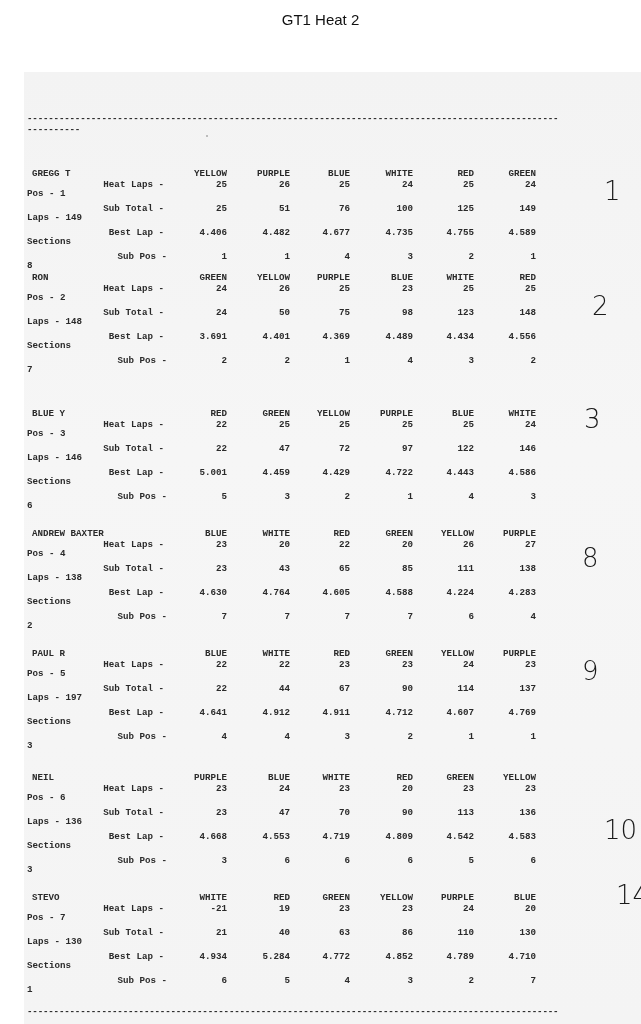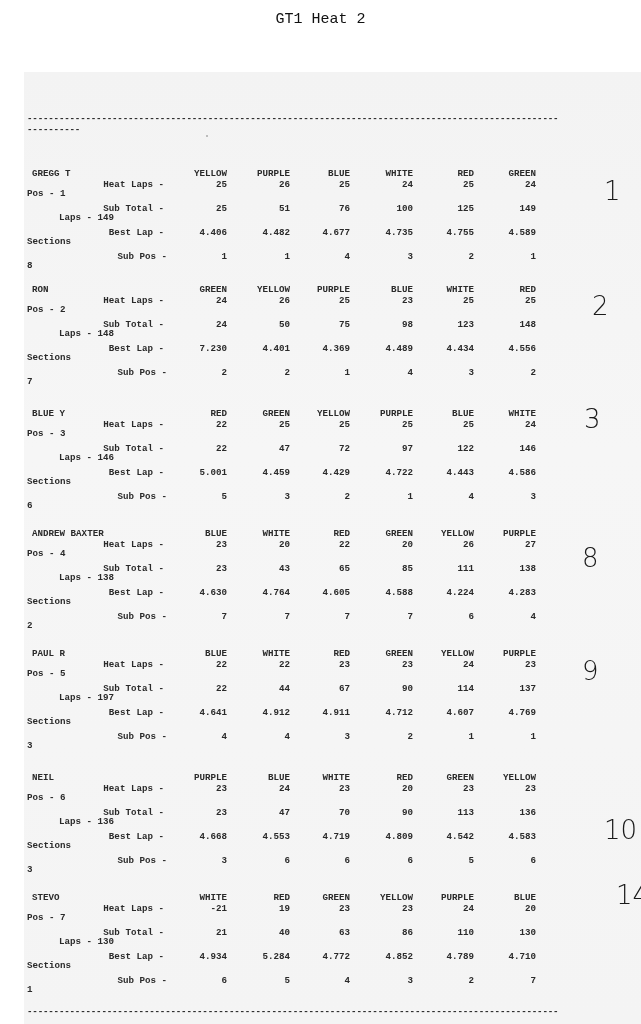--- a/index.html
+++ b/index.html
@@ -1,19 +1,19 @@
 <!DOCTYPE html>
 <html><head>
   <meta charset="utf-8">
   <style>
     html, body { margin: 0; padding: 0; background: #ffffff; }
     body { width: 641px; height: 1024px; position: relative; overflow: hidden; }
     .doc-title {
       position: absolute; left: 0; top: 11px; width: 641px; text-align: center;
-      font-family: Liberation Mono, monospace; font-size: 15px; color: #111;
+      font-family: Liberation Sans, sans-serif; font-size: 15px; color: #111;
     }
     .scan {
       position: absolute; left: 24px; top: 72px; width: 617px; height: 952px;
       background: linear-gradient(180deg, #f3f3f3 0%, #f6f6f6 40%, #f4f4f4 100%);
     }
     .mono {
       font-family: "Liberation Mono", "DejaVu Sans Mono", monospace;
       font-size: 9.2px; font-weight: bold; color: #2a2a2a; line-height: 11px;
       position: absolute; white-space: pre;
     }
@@ -26,21 +26,21 @@
     .speck { position: absolute; left: 182px; top: 63px; width: 2px; height: 2px; background: #aaa; border-radius: 50%; }
 
     .driver { position: absolute; left: 0; width: 617px; height: 110px; }
     .name { left: 8px; top: 0; }
     .lbl { text-align: right; width: 140px; left: 0; }
     .l-heat { top: 11px; }
     .l-sub { top: 35px; }
     .l-best { top: 59px; }
     .l-spos { top: 83px; }
     .pos { left: 3px; top: 20px; }
-    .laps { left: 3px; top: 44px; margin-left: 32px; }
+    .laps { left: 3px; top: 44px; }
     .sect { left: 3px; top: 68px; }
     .sectval { left: 3px; top: 92px; }
     .cell { text-align: right; width: 60px; }
     .r-color { top: 0; }
     .r-heat { top: 11px; }
     .r-sub { top: 35px; }
     .r-best { top: 59px; }
     .r-spos { top: 83px; }
     .hand {
       position: absolute; font-family: "DejaVu Sans", sans-serif; font-weight: 300;
@@ -92,21 +92,21 @@
         <div class="mono cell r-best" style="left:329px">4.735</div>
         <div class="mono cell r-best" style="left:390px">4.755</div>
         <div class="mono cell r-best" style="left:452px">4.589</div>
         <div class="mono cell r-spos" style="left:143px">1</div>
         <div class="mono cell r-spos" style="left:206px">1</div>
         <div class="mono cell r-spos" style="left:266px">4</div>
         <div class="mono cell r-spos" style="left:329px">3</div>
         <div class="mono cell r-spos" style="left:390px">2</div>
         <div class="mono cell r-spos" style="left:452px">1</div>
       </div>
-      <div class="driver" style="top: 212px;">
+      <div class="driver" style="top: 200px;">
         <div class="mono name">RON</div>
         <div class="mono lbl l-heat">Heat Laps -</div>
         <div class="mono pos">Pos - 2</div>
         <div class="mono lbl l-sub">Sub Total -</div>
         <div class="mono laps">Laps - 148</div>
         <div class="mono lbl l-best">Best Lap -</div>
         <div class="mono sect">Sections</div>
         <div class="mono lbl l-spos" style="width:143px">Sub Pos -</div>
         <div class="mono sectval">7</div>
         <div class="mono cell r-color" style="left:143px">GREEN</div>
@@ -120,21 +120,21 @@
         <div class="mono cell r-heat" style="left:266px">25</div>
         <div class="mono cell r-heat" style="left:329px">23</div>
         <div class="mono cell r-heat" style="left:390px">25</div>
         <div class="mono cell r-heat" style="left:452px">25</div>
         <div class="mono cell r-sub" style="left:143px">24</div>
         <div class="mono cell r-sub" style="left:206px">50</div>
         <div class="mono cell r-sub" style="left:266px">75</div>
         <div class="mono cell r-sub" style="left:329px">98</div>
         <div class="mono cell r-sub" style="left:390px">123</div>
         <div class="mono cell r-sub" style="left:452px">148</div>
-        <div class="mono cell r-best" style="left:143px">7.230</div>
+        <div class="mono cell r-best" style="left:143px">3.691</div>
         <div class="mono cell r-best" style="left:206px">4.401</div>
         <div class="mono cell r-best" style="left:266px">4.369</div>
         <div class="mono cell r-best" style="left:329px">4.489</div>
         <div class="mono cell r-best" style="left:390px">4.434</div>
         <div class="mono cell r-best" style="left:452px">4.556</div>
         <div class="mono cell r-spos" style="left:143px">2</div>
         <div class="mono cell r-spos" style="left:206px">2</div>
         <div class="mono cell r-spos" style="left:266px">1</div>
         <div class="mono cell r-spos" style="left:329px">4</div>
         <div class="mono cell r-spos" style="left:390px">3</div>

